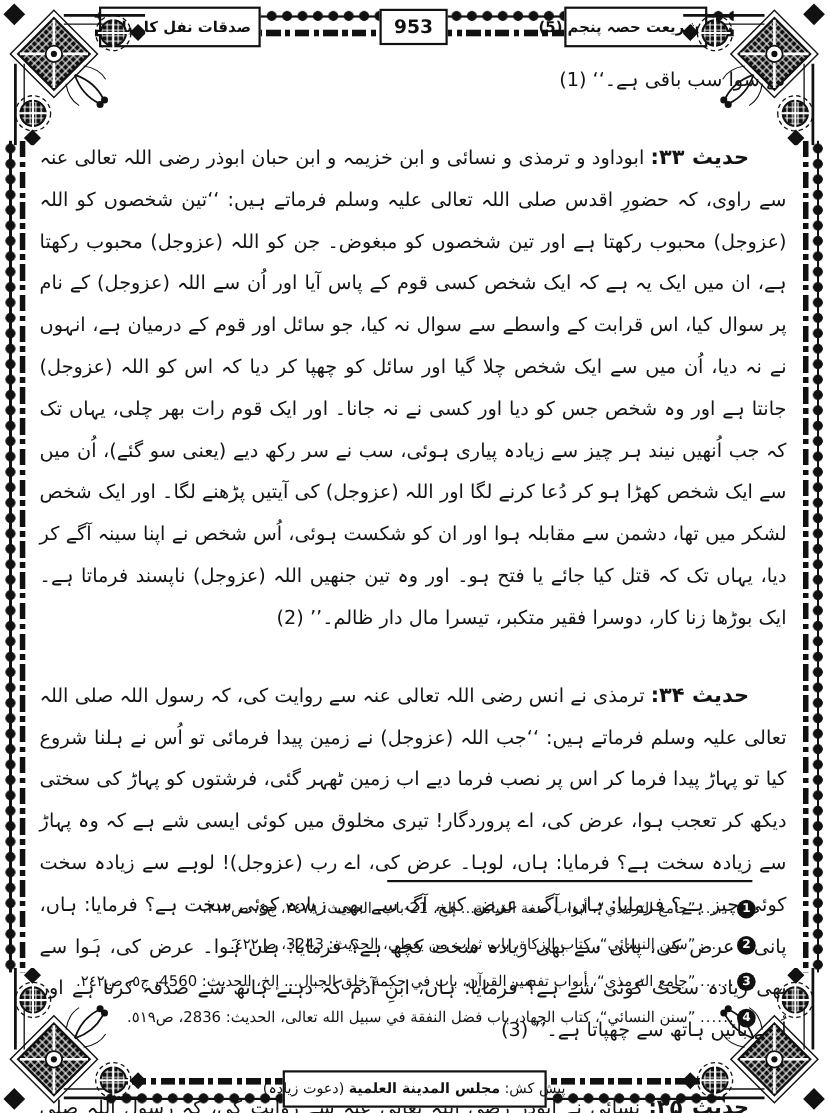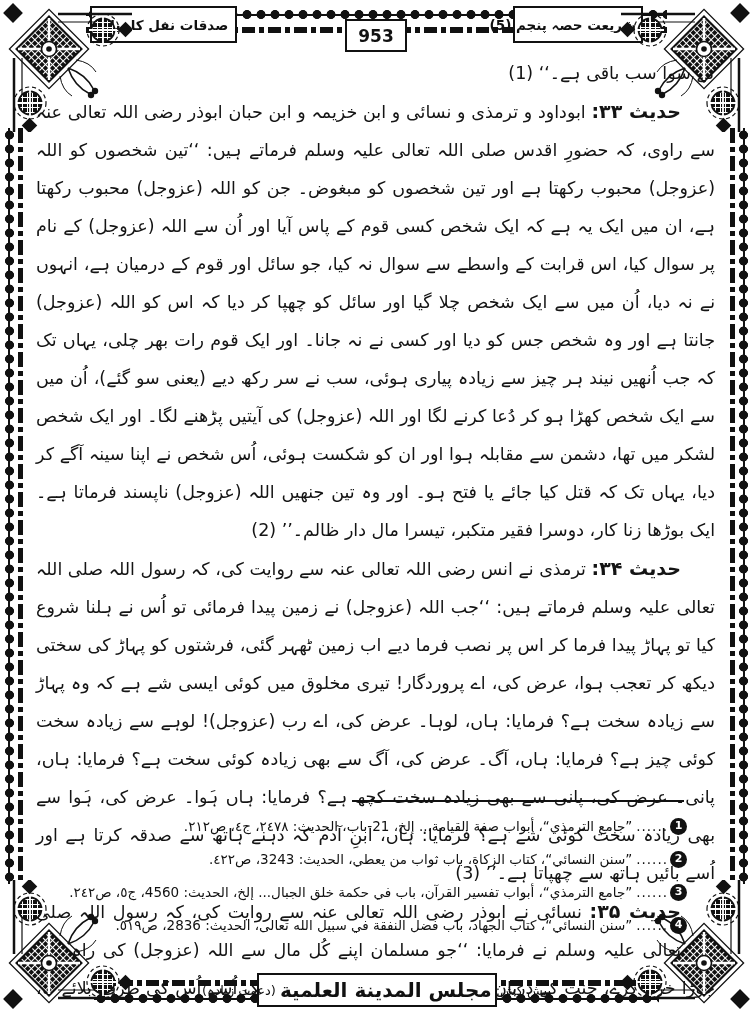--- a/index.html
+++ b/index.html
@@ -30,24 +30,24 @@
   .orn-bottom .dashes { top:0; bottom:auto; }
   .orn-bottom .beads { top:auto; bottom:0; }
 
   
   .hbox {
     position:absolute; z-index:2; background:#fff; border:2px solid #111;
     display:flex; align-items:center; justify-content:center;
     direction:rtl; font-weight:bold; white-space:nowrap;
   }
   .box-book    { left:513px; width:130px; top:6px;  height:37px; font-size:13.5px; }
-  .box-pageno  { left:345px; width:62px;  top:19px;  height:33px; font-size:17px; font-family:"DejaVu Sans",sans-serif; }
+  .box-pageno  { left:345px; width:62px;  top:8px;  height:33px; font-size:17px; font-family:"DejaVu Sans",sans-serif; }
   .box-chapter { left:90px;  width:147px; top:6px;  height:37px; font-size:13.5px; }
   .box-footer  { left:0; right:0; margin:0 auto; width:240px; bottom:5px; height:34px; font-size:13px; font-weight:normal; }
-  .box-footer b { margin:0 4px; font-size:20px; }
+  .box-footer b { margin:0 4px; font-size:13px; }
 
   
   .side-orn { position:absolute; top:128px; bottom:128px; width:20px; z-index:1; }
   .side-orn.left  { left:4px; }
   .side-orn.right { right:4px; }
   .side-orn .beadcol {
     position:absolute; top:0; bottom:0; width:11px;
     background:
       radial-gradient(circle 4.5px at 5.5px 7px, #111 4.2px, transparent 4.8px),
       linear-gradient(90deg,transparent 0 4.5px,#111 4.5px 6.5px,transparent 6.5px);
@@ -68,21 +68,21 @@
   .corner.bl { left:0; bottom:0; transform:scaleY(-1); }
   .corner.br { right:0; bottom:0; transform:scale(-1,-1); }
 
   
   .main {
     position:absolute; left:36px; right:38px; top:54px;
     direction:rtl; text-align:justify;
     font-size:17.5px; line-height:38px; color:#141414;
   }
   .main p.cont { text-align:left; direction:rtl; text-align:justify; }
-  .main p.hadith { text-indent:34px; }
+  .main p.hadith { text-indent:34px;margin-top:32px; }
   .main b.hd { font-size:19px; letter-spacing:0.5px; }
 
   
   .footnotes { position:absolute; left:64px; right:66px; top:800px; direction:rtl; }
   .fn-sep { width:332px; border:0; border-top:2.5px solid #111; margin:0 3px 14px auto; }
   .fn-line { display:flex; align-items:center; direction:rtl; margin-bottom:13px; font-size:13.5px; line-height:20px; }
   .fn-num {
     flex:0 0 auto; width:17px; height:17px; border-radius:50%;
     background:#111; color:#fff; font-size:11px; font-weight:bold;
     display:flex; align-items:center; justify-content:center; margin-left:2px;

